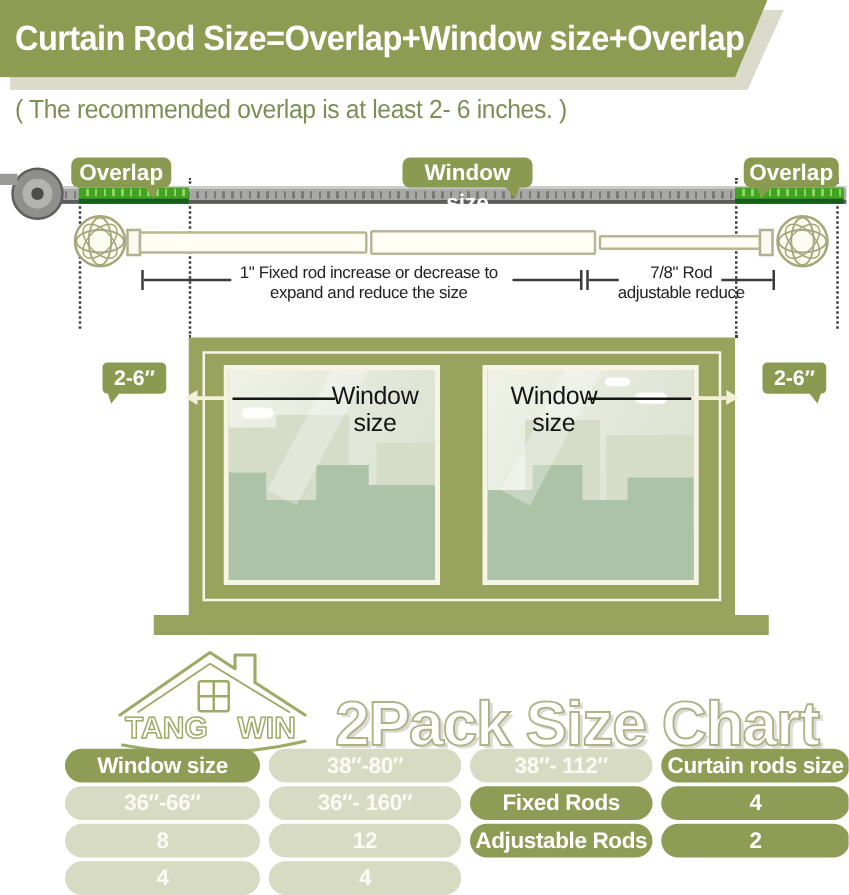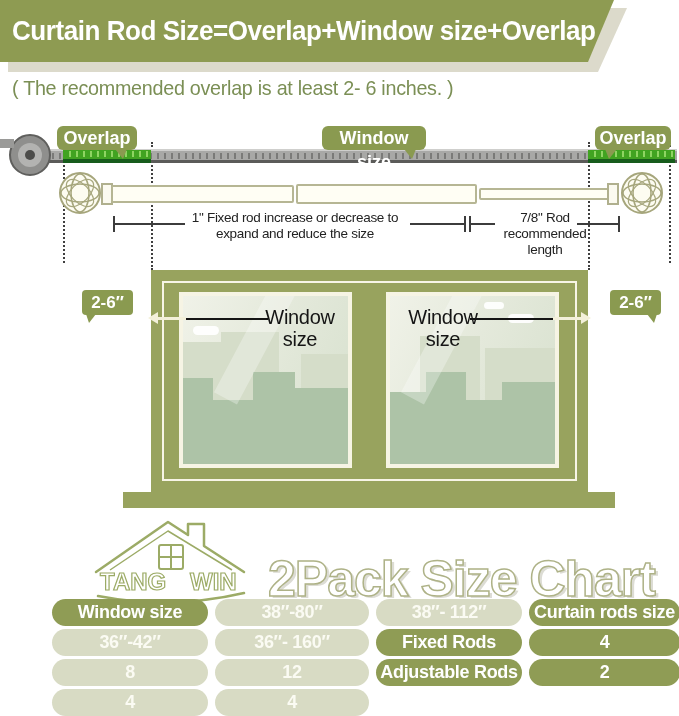--- a/index.html
+++ b/index.html
@@ -154,21 +154,21 @@
   <div class="abs dim-text" style="left:180px;top:210px;width:230px;">
     <div>1" Fixed rod  increase or decrease to</div>
     <div>expand and reduce the size</div>
   </div>
   <div class="abs dim-line" style="left:410px;top:223px;width:54px;"></div>
   <div class="abs dim-tick" style="left:464px;top:216px;height:16px;"></div>
   <div class="abs dim-tick" style="left:469px;top:216px;height:16px;"></div>
   <div class="abs dim-line" style="left:471px;top:223px;width:24px;"></div>
   <div class="abs dim-text" style="left:490px;top:210px;width:110px;">
     <div>7/8"  Rod</div>
-    <div>recommended length</div>
+    <div>adjustable reduce</div>
   </div>
   <div class="abs dim-line" style="left:577px;top:223px;width:41px;"></div>
   <div class="abs dim-tick" style="left:618px;top:216px;height:16px;"></div>
 
   <div class="abs range-badge" style="left:82px;top:290px;">
     <span>2-6″</span>
     <span class="tail tail-dl" style="position:absolute;bottom:-8px;left:4px;width:0;height:0;border-style:solid;border-width:9px 7px 0 3px;border-color:#8a9a50 transparent transparent transparent;"></span>
   </div>
   <div class="abs range-badge" style="left:610px;top:290px;">
     <span>2-6″</span>
@@ -233,21 +233,21 @@
   </svg>
 
   <div class="abs chart-title">2Pack Size Chart</div>
 
   <div class="abs size-table">
     <div class="cell dark">Window size</div>
     <div class="cell light">38″-80″</div>
     <div class="cell light">38″- 112″</div>
 
     <div class="cell dark">Curtain rods size</div>
-    <div class="cell light">36″-42″</div>
+    <div class="cell light">36″-66″</div>
     <div class="cell light">36″- 160″</div>
 
     <div class="cell dark">Fixed Rods</div>
     <div class="cell dark">4</div>
     <div class="cell light">8</div>
     <div class="cell light">12</div>
 
     <div class="cell dark">Adjustable Rods</div>
     <div class="cell dark">2</div>
     <div class="cell light">4</div>

